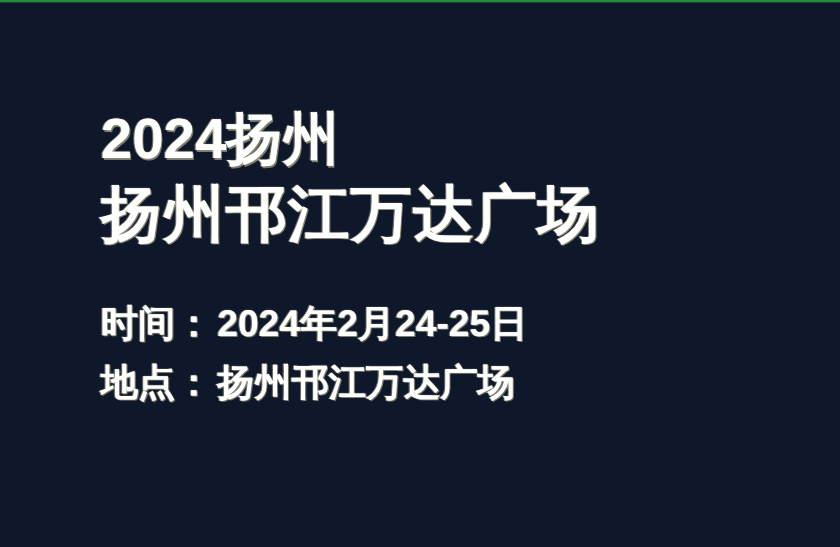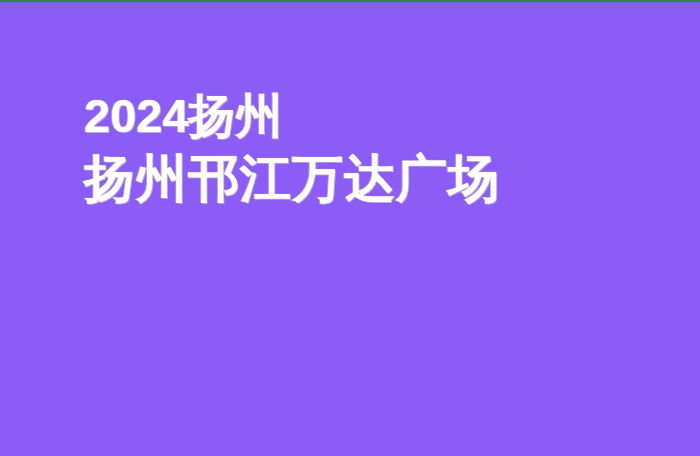--- a/index.html
+++ b/index.html
@@ -97,24 +97,37 @@
   }
 
   .detail-value {
     display: inline-block;
     margin-left: 4px;
   }
 </style>
 </head>
 <body>
 
-<div class="poster" style="background: #8b5cf6; padding-left: 15px;">
+<div class="poster" style="background: #0f172a; padding-left: 15px;">
 
   <div class="poster-inner">
 
     <div class="title-block">
       <div class="title-line title-line-1">2024扬州</div>
       <div class="title-line title-line-2">扬州邗江万达广场</div>
     </div>
 
+    <div class="detail-block">
+
+      <div class="detail-row">
+        <span class="detail-label">时间：</span>
+        <span class="detail-value">2024年2月24-25日</span>
+      </div>
+
+      <div class="detail-row">
+        <span class="detail-label">地点：</span>
+        <span class="detail-value">扬州邗江万达广场</span>
+      </div>
+
+    </div>
 
   </div>
 </div>
 
 </body></html>

